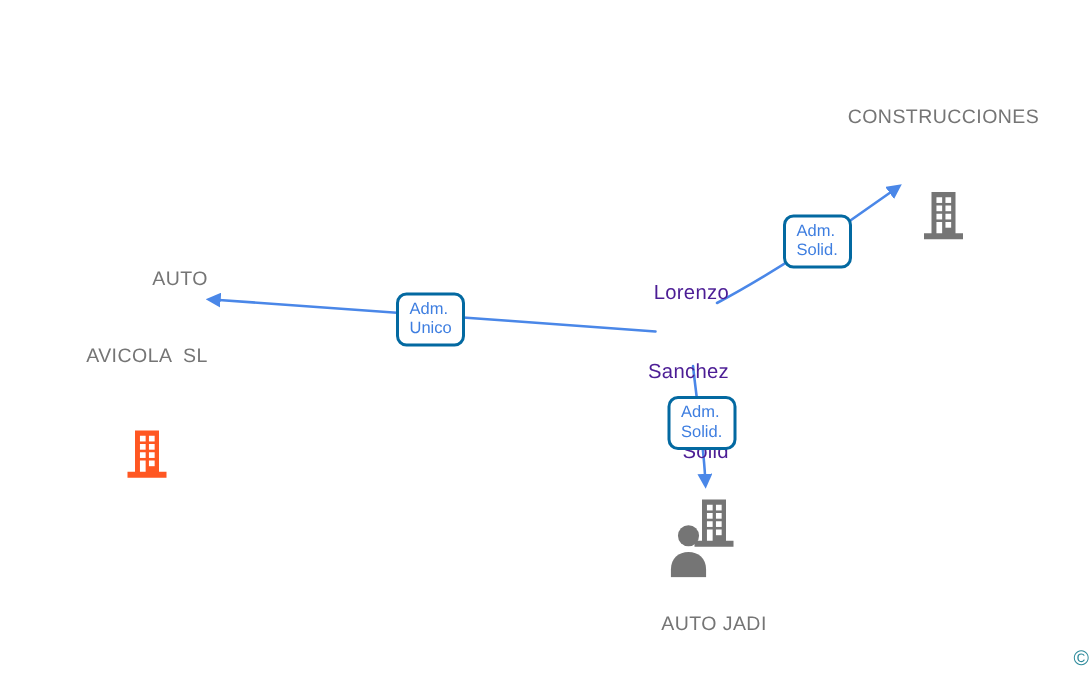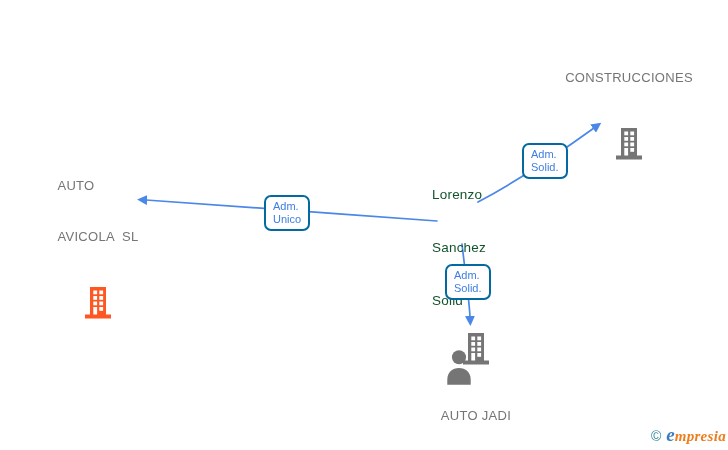--- a/index.html
+++ b/index.html
@@ -11,27 +11,27 @@
     overflow: hidden;
   }
   .edges {
     position: absolute; left: 0; top: 0; z-index: 1;
   }
   .node {
     position: absolute; z-index: 2;
     display: flex; flex-direction: column; align-items: center;
     cursor: pointer;
   }
-  .nlines { text-align: left; white-space: pre; }
+  .nlines { text-align: right; white-space: pre; }
   .company-name div {
     color: #757575; font-size: 13px; line-height: 15px;
     font-weight: 400; letter-spacing: 0.3px;
   }
   .person-name div {
-    color: #14532d; font-size: 13.5px; line-height: 17px;
+    color: #4c1d95; font-size: 13.5px; line-height: 17px;
     font-weight: 400; letter-spacing: 0.2px;
   }
   .icon { display: block; }
   .icon.gray   { color: #757575; }
   .icon.orange { color: #ff5722; }
   .icon.below  { margin-top: 5px; }
   .nlines.below { margin-top: 5px; }
   .edge-label {
     position: absolute; z-index: 3;
     background: #ffffff;
@@ -152,14 +152,13 @@
   <div>Solid.</div>
 </div>
 
 <div class="edge-label" style="left:445px; top:264px;">
   <div>Adm.</div>
   <div>Solid.</div>
 </div>
 
 <div class="logo">
   <span class="copy">©</span>
-  <span class="brand"><span class="e">e</span><span class="rest">mpresia</span></span>
 </div>
 
 </body></html>

